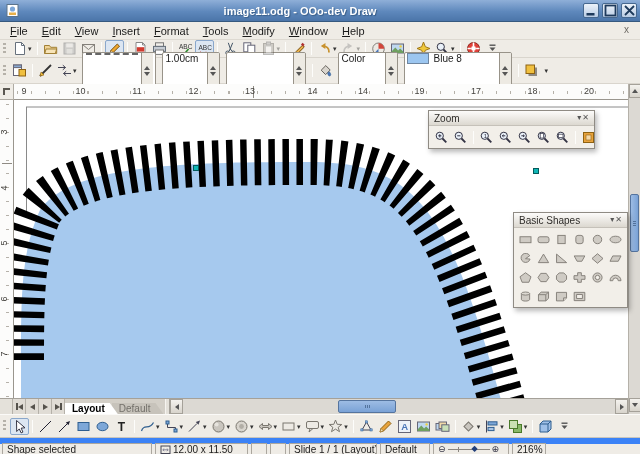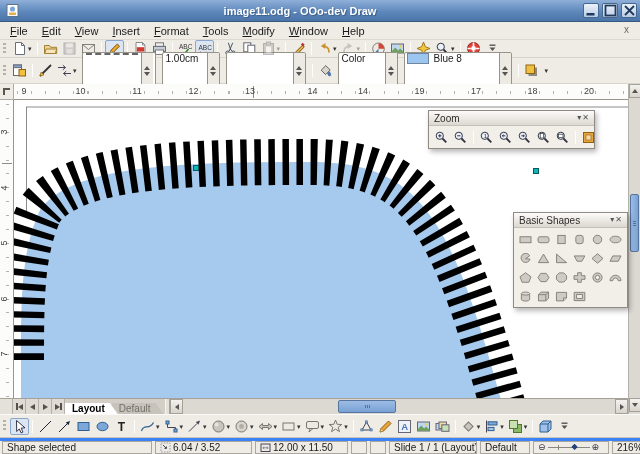--- a/index.html
+++ b/index.html
@@ -97,21 +97,21 @@
 #htrack{flex:1;position:relative}
 #hthumb{position:absolute;top:1px;bottom:1px;left:155px;width:58px;background:linear-gradient(#9DBCE4,#7AA2D6);border:1px solid #55749E;border-radius:2px}
 #hthumb:after{content:"";position:absolute;top:4px;bottom:4px;left:26px;width:5px;
   background:repeating-linear-gradient(90deg,#54749D 0 1px,transparent 1px 2px)}
 
 
 #draw-wrap{height:24px;border-top:1px solid #FBFAF8;background:#EFECE6}
 #draw-toolbar{height:23px;border-bottom:1px solid #C9C5BD}
 
 
-.status{height:16px;display:flex;align-items:center;background:#EFECE6;border-top:3px solid #3b82f6;font-size:10px;padding:0 2px;gap:3px}
+.status{height:16px;display:flex;align-items:center;background:#EFECE6;border-top:6px solid #3b82f6;font-size:10px;padding:0 2px;gap:3px}
 .seg{height:13px;border:1px solid #ABA79F;background:#EFECE6;display:flex;align-items:center;padding:0 4px;white-space:nowrap;overflow:hidden;flex:none}
 .seg .icon{width:11px;height:11px;margin-right:2px}
 .seg .icon svg{width:11px;height:11px}
 .slider{gap:2px}
 .slider .glyph{font-size:9px;color:#334;line-height:1}
 .slider .track{position:relative;width:42px;height:1px;background:#8A8680}
 .slider .tick{position:absolute;left:10px;top:-2px;width:1px;height:5px;background:#8A8680}
 .slider .thumb{position:absolute;left:24px;top:-4px;font-size:8px;color:#23407A;line-height:1}
 
 
@@ -766,29 +766,20 @@
                 <rect x="4.5" y="3.5" width="6" height="1.4" fill="#555"></rect>
               </svg>
             </span>
           </span>
         </span>
     </div>
   </div>
 
   <div class="status">
     <span class="seg" style="width:150px">Shape selected</span>
-    <span class="seg" style="width:97px">
-      <span class="icon">
-          <svg viewBox="0 0 11 11" xmlns="http://www.w3.org/2000/svg">
-            <rect x="1" y="1" width="9" height="9" fill="none" stroke="#99A" stroke-dasharray="1.6 1.2"></rect>
-            <path d="M3 3l3.4 3.4M6.4 6.4V4.4M6.4 6.4H4.4" stroke="#445" fill="none"></path>
-          </svg>
-        </span>
-      <span>6.04 / 3.52</span>
-    </span>
     <span class="seg" style="width:93px">
       <span class="icon">
           <svg viewBox="0 0 11 11" xmlns="http://www.w3.org/2000/svg">
             <rect x="1" y="2" width="9" height="7.5" fill="none" stroke="#445"></rect>
             <path d="M2.8 5.8h5.4M2.8 5.8l1.4-1.2M2.8 5.8l1.4 1.2M8.2 5.8L6.8 4.6M8.2 5.8L6.8 7" stroke="#889" fill="none"></path>
           </svg>
         </span>
       <span>12.00 x 11.50</span>
     </span>
     <span class="seg" style="width:16px"></span>

